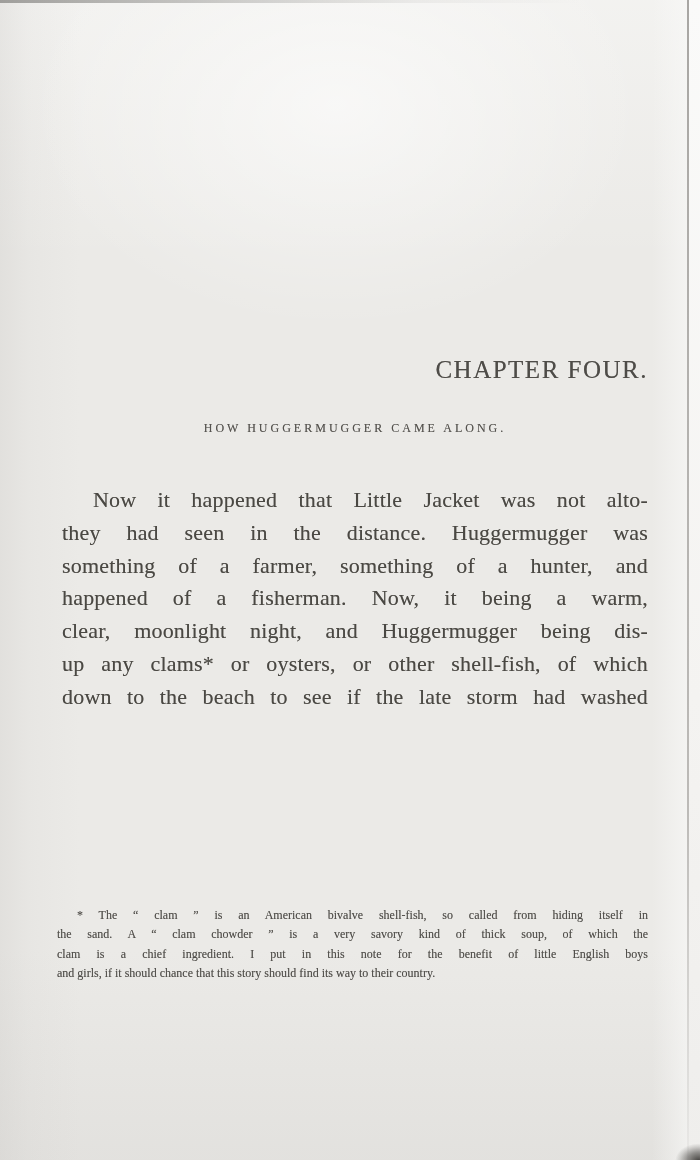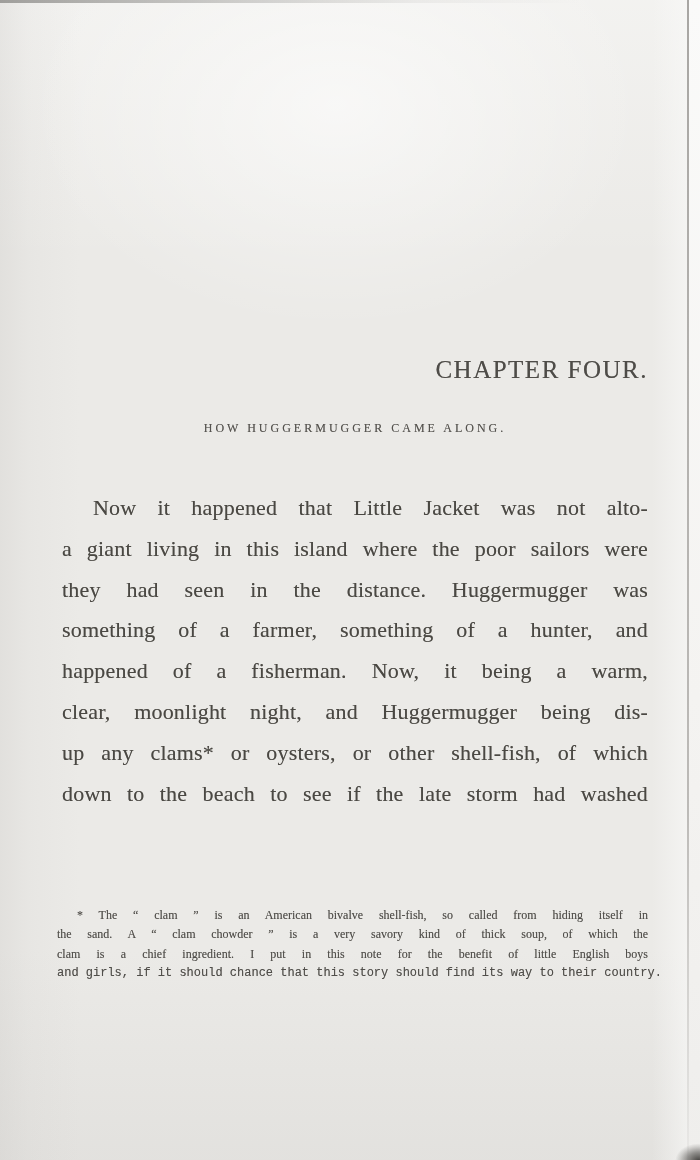--- a/index.html
+++ b/index.html
@@ -59,53 +59,51 @@
     font-size: 22px; line-height: 32.8px;
     color: #4a4843;
     letter-spacing: 0.2px;
     text-shadow: 0 0 0.6px rgba(74,72,67,0.45);
   }
   .bline {
     text-align: justify;
     text-align-last: justify;
     height: 32.8px;
     white-space: nowrap;
-    margin-top: 8px;
   }
   .bline.indent { text-indent: 31px; }
   .bline em { font-style: italic; }
   .footnote {
     position: absolute; top: 906px; left: 57px; width: 591px;
     font-size: 12px; line-height: 19.3px;
     color: #504e4a;
     text-shadow: 0 0 0.5px rgba(80,78,74,0.45);
   }
   .fline {
     text-align: justify;
     text-align-last: justify;
     height: 19.3px;
     white-space: nowrap;
   }
   .fline.indent { text-indent: 20px; }
-  .fline.last { text-align-last: left; font-family: Liberation Mono, monospace; }
+  .fline.last { text-align-last: left; }
 </style>
 </head>
 <body>
 
 <div class="page">
 
   <div class="top-edge-shadow"></div>
 
   <div class="chapter-title">CHAPTER FOUR.</div>
 
   <div class="chapter-subtitle">HOW HUGGERMUGGER CAME ALONG.</div>
 
   <div class="body-paragraph">
     <div class="bline indent">Now it happened that Little Jacket was not alto-</div>
-    <div class="bline">a giant living in this island where the poor sailors were</div>
     <div class="bline">they had seen in the distance. Huggermugger was</div>
     <div class="bline">something of a farmer, something of a hunter, and</div>
     <div class="bline">happened of a fisherman. Now, it being a warm,</div>
     <div class="bline">clear, moonlight night, and Huggermugger being dis-</div>
     <div class="bline">up any clams* or oysters, or other shell-fish, of which</div>
     <div class="bline">down to the beach to see if the late storm had washed</div>
   </div>
 
   <div class="footnote">
     <div class="fline indent">* The “ clam ” is an American bivalve shell-fish, so called from hiding itself in</div>

